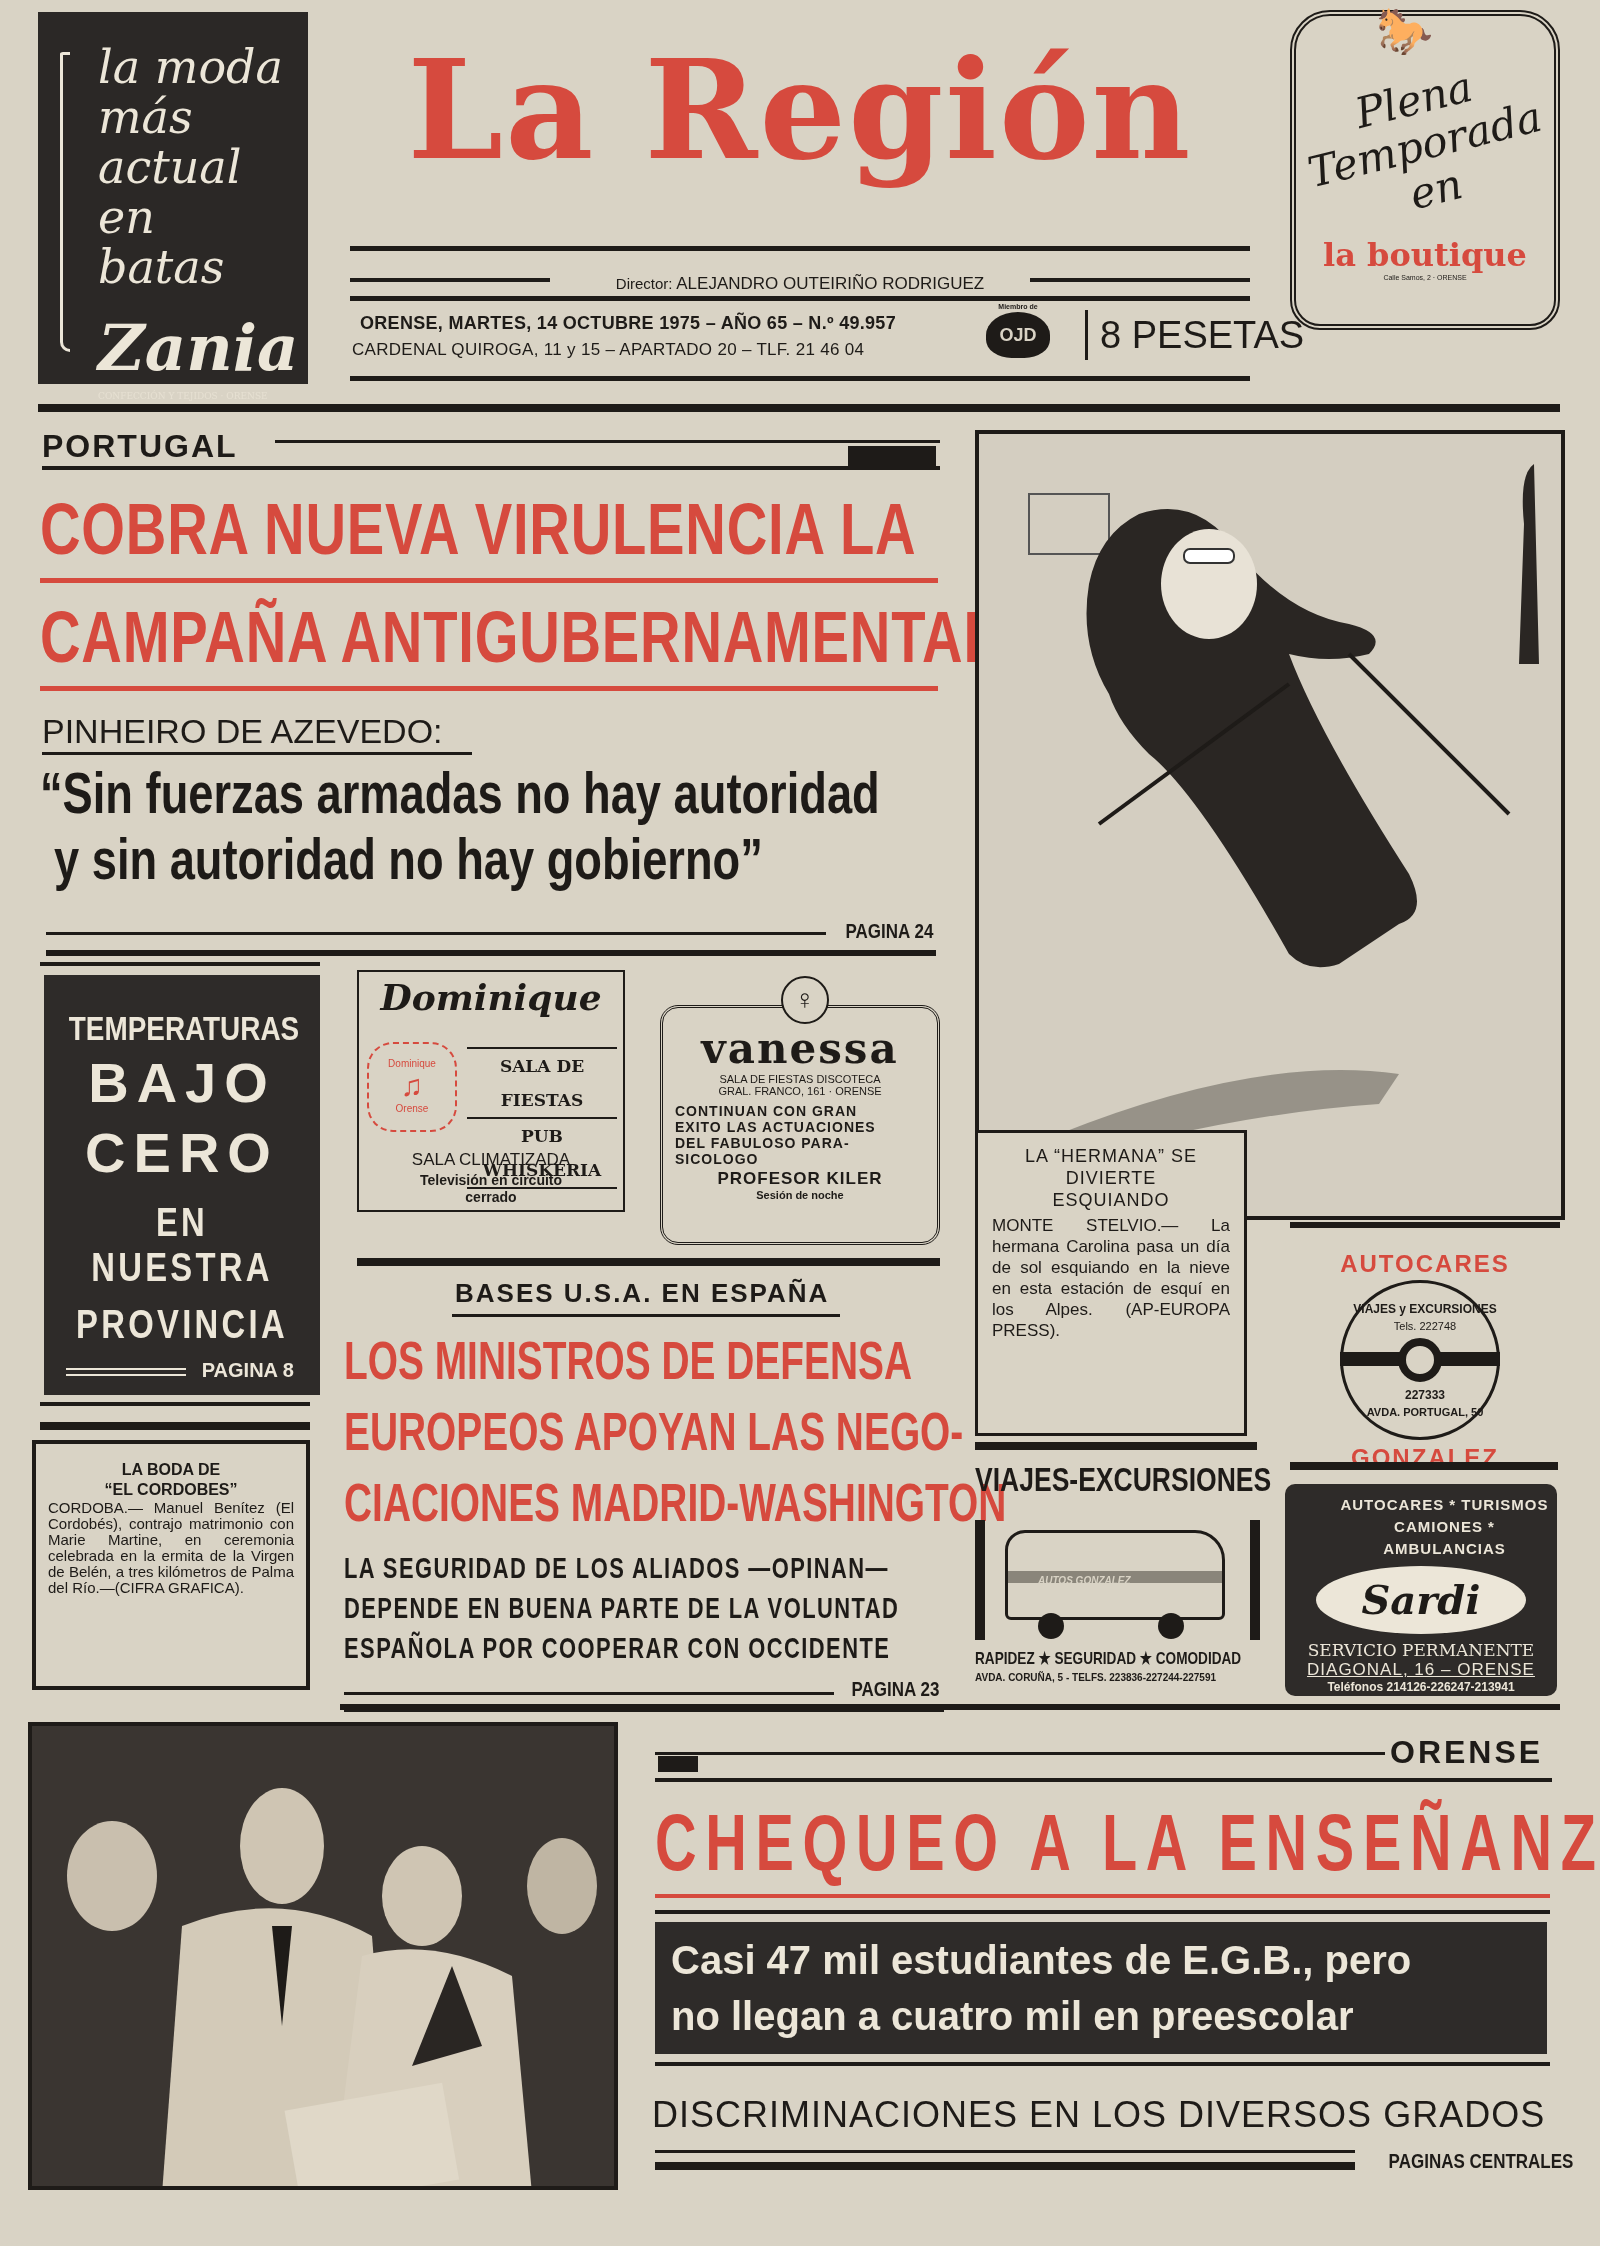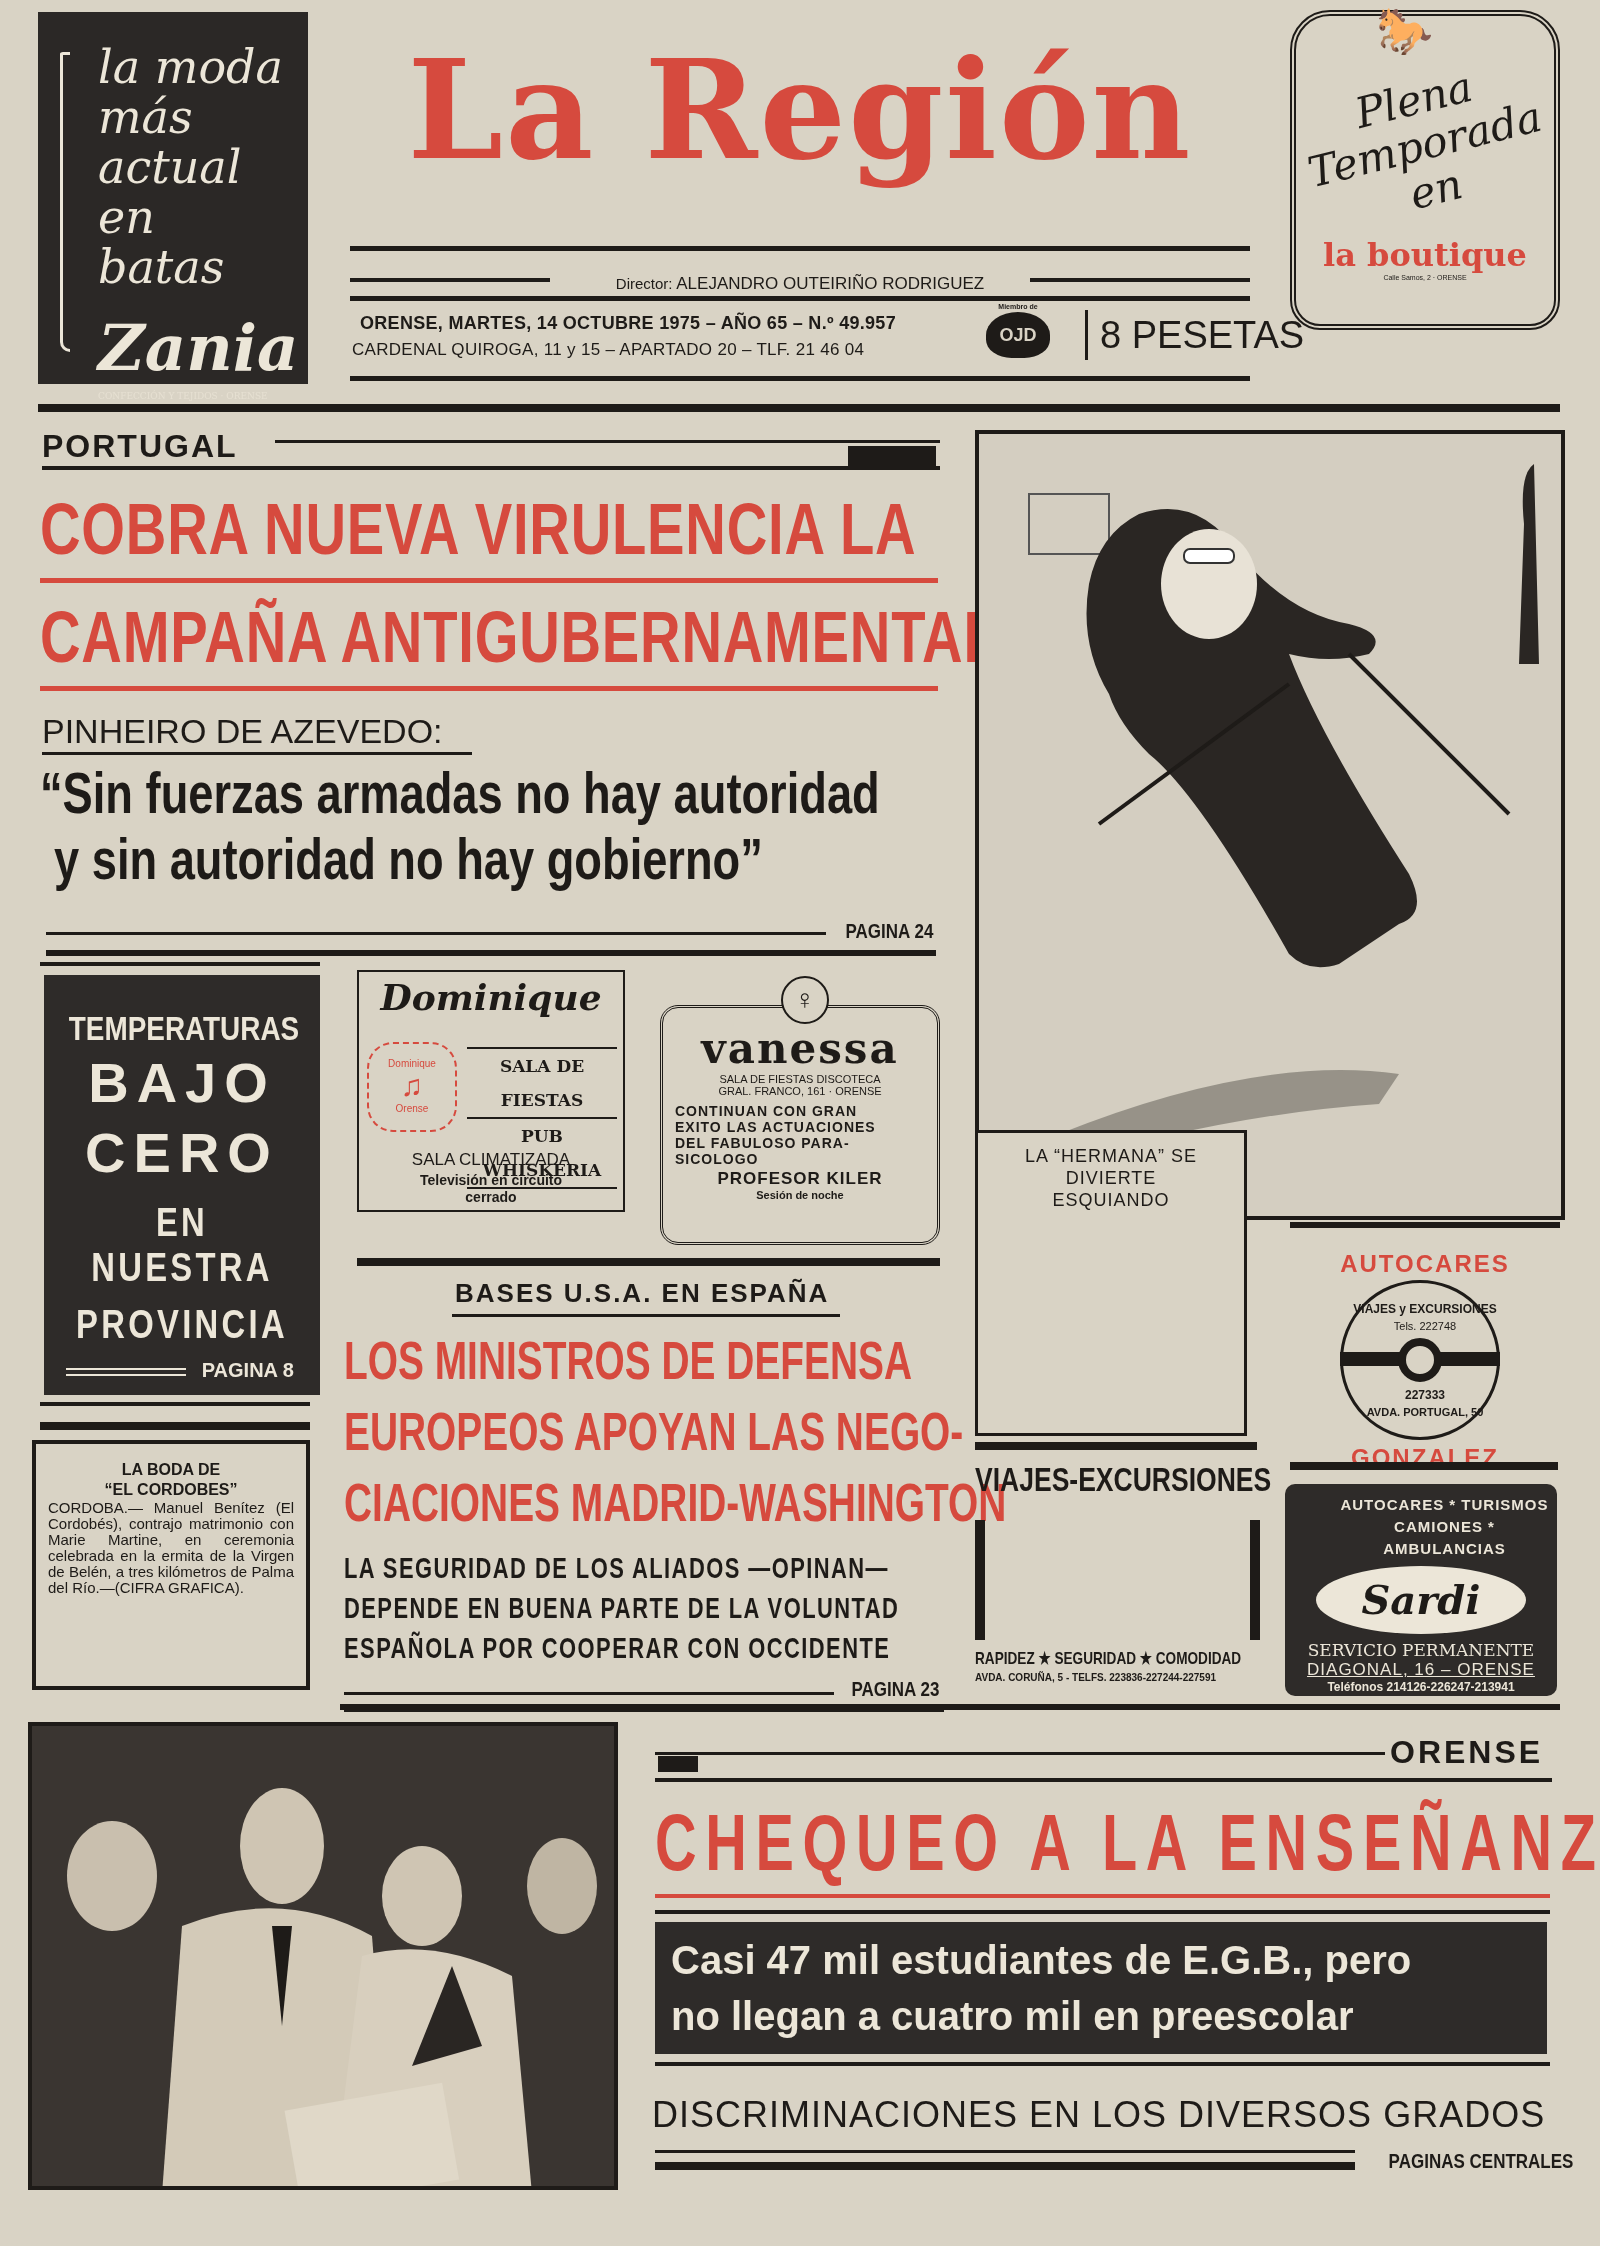--- a/index.html
+++ b/index.html
@@ -214,20 +214,21 @@
     <line x1="370" y1="220" x2="530" y2="380" stroke="#1e1b18" stroke-width="4"></line>
     <path d="M80 700 q200 -80 340 -60 l-20 30 q-150 10 -320 60 z" fill="#6e6a62" opacity=".6"></path>
   </svg>
 </div>
 <div class="abs caption-box" style="left:975px;top:1130px;width:272px;height:306px;padding:12px 14px;">
   <div style="text-align:center;font-size:18px;line-height:22px;letter-spacing:1px;">
     <div>LA “HERMANA” SE</div>
     <div>DIVIERTE</div>
     <div>ESQUIANDO</div>
   </div>
+  <div style="font-size:17px;line-height:21px;text-align:justify;margin-top:4px;">MONTE STELVIO.— La hermana Carolina pasa un día de sol esquiando en la nieve en esta estación de esquí en los Alpes. (AP-EUROPA PRESS).</div>
 </div>
 
 <div class="rule" style="left:40px;top:962px;width:280px;height:4px;"></div>
 <div class="abs temp">
   <div class="t1">TEMPERATURAS</div>
   <div class="t2">BAJO</div>
   <div class="t2">CERO</div>
   <div class="t3">EN NUESTRA</div>
   <div class="t3">PROVINCIA</div>
   <div class="t4">
@@ -308,20 +309,25 @@
   <div class="inner3">AVDA. PORTUGAL, 50</div>
   <div class="bot">GONZALEZ</div>
 </div>
 <div class="rule" style="left:1290px;top:1462px;width:268px;height:8px;"></div>
 
 <div class="rule" style="left:975px;top:1442px;width:282px;height:8px;"></div>
 <div class="abs viajes">
   <div class="h">VIAJES-EXCURSIONES</div>
   <div class="side" style="left:0;"></div>
   <div class="side" style="right:0;"></div>
+  <div class="bus">
+    <span class="lbl">AUTOS GONZALEZ</span>
+    <div class="wheel" style="left:30px;"></div>
+    <div class="wheel" style="left:150px;"></div>
+  </div>
   <div class="tag">RAPIDEZ ★ SEGURIDAD ★ COMODIDAD</div>
   <div class="addr">AVDA. CORUÑA, 5 - TELFS. 223836-227244-227591</div>
 </div>
 
 <div class="abs sardi">
   <div class="l">AUTOCARES * TURISMOS</div>
   <div class="l">CAMIONES * AMBULANCIAS</div>
   <div class="oval">Sardi</div>
   <div class="s1">SERVICIO PERMANENTE</div>
   <div class="s2">DIAGONAL, 16 – ORENSE</div>

